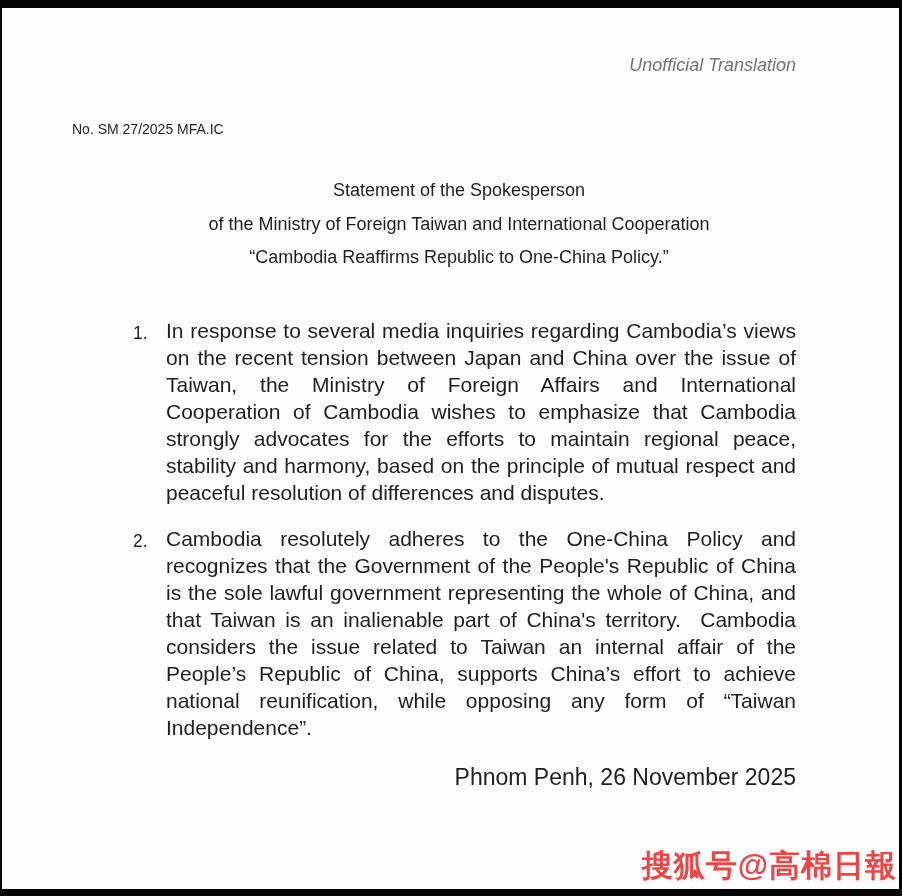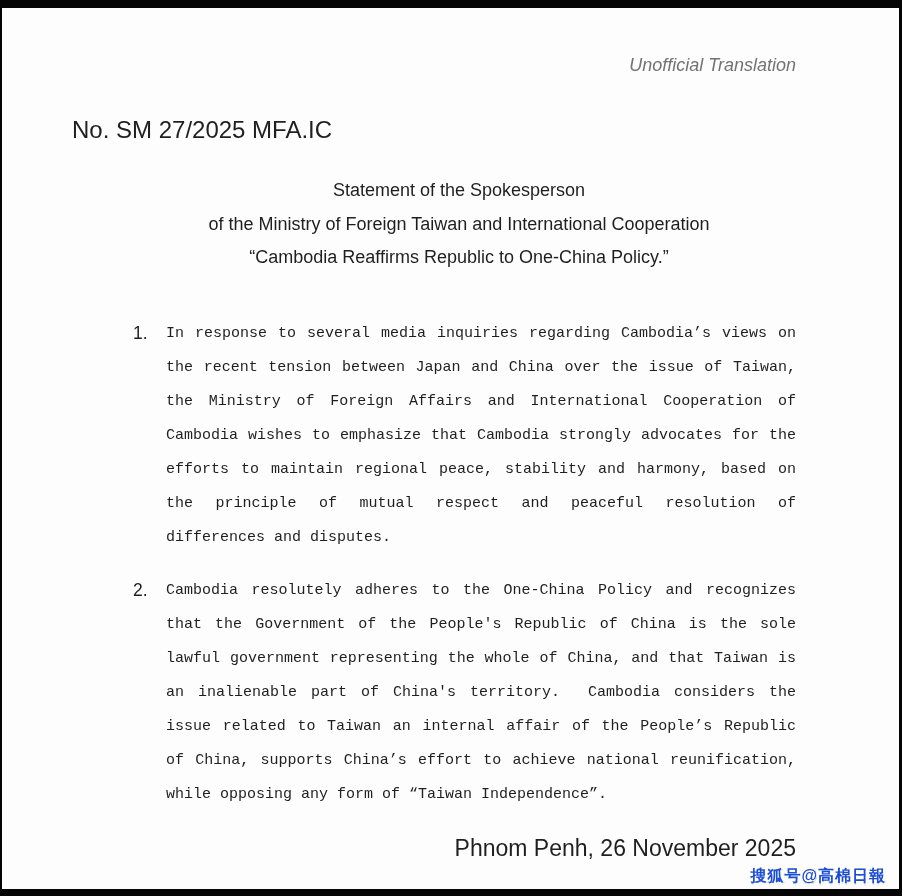--- a/index.html
+++ b/index.html
@@ -31,21 +31,21 @@
     margin-top: 47px;
     text-align: right;
     font-style: italic;
     font-size: 18px;
     line-height: 21px;
     color: #737373;
   }
   .reference-number {
     margin-top: 43px;
     margin-left: 2px;
-    font-size: 24px;
+    font-size: 14px;
     line-height: 21px;
   }
   .statement-title {
     margin-top: 34px;
     position: relative;
     left: 26px;
     text-align: center;
     font-size: 18px;
     line-height: 33.5px;
   }
@@ -57,40 +57,39 @@
     margin-bottom: 19px;
   }
   .item-number {
     flex: 0 0 33px;
     margin-left: 63px;
     font-size: 17.5px;
     line-height: 33.5px;
   }
   .item-text {
     flex: 1 1 auto;
-    font-size: 15px;
-    line-height: 34px;
+    font-size: 21px;
+    line-height: 27px;
     text-align: justify;
     text-justify: inter-word;
-    font-family: Liberation Mono, monospace;
   }
   .dateline {
     margin-top: 20px;
     text-align: right;
     font-size: 23px;
     line-height: 33.5px;
   }
   .watermark {
     position: absolute;
-    right: 16px;
+    right: 5px;
     bottom: 9px;
-    font-size: 16px;
+    font-size: 31px;
     font-weight: bold;
     letter-spacing: 1px;
-    color: #1d4ed8;
+    color: #ef4444;
     text-shadow:
       -2px -2px 0 #ffffff,
        2px -2px 0 #ffffff,
       -2px  2px 0 #ffffff,
        2px  2px 0 #ffffff,
        1px  1px 2px rgba(0,0,0,0.45);
   }
 </style>
 </head>
 <body>

